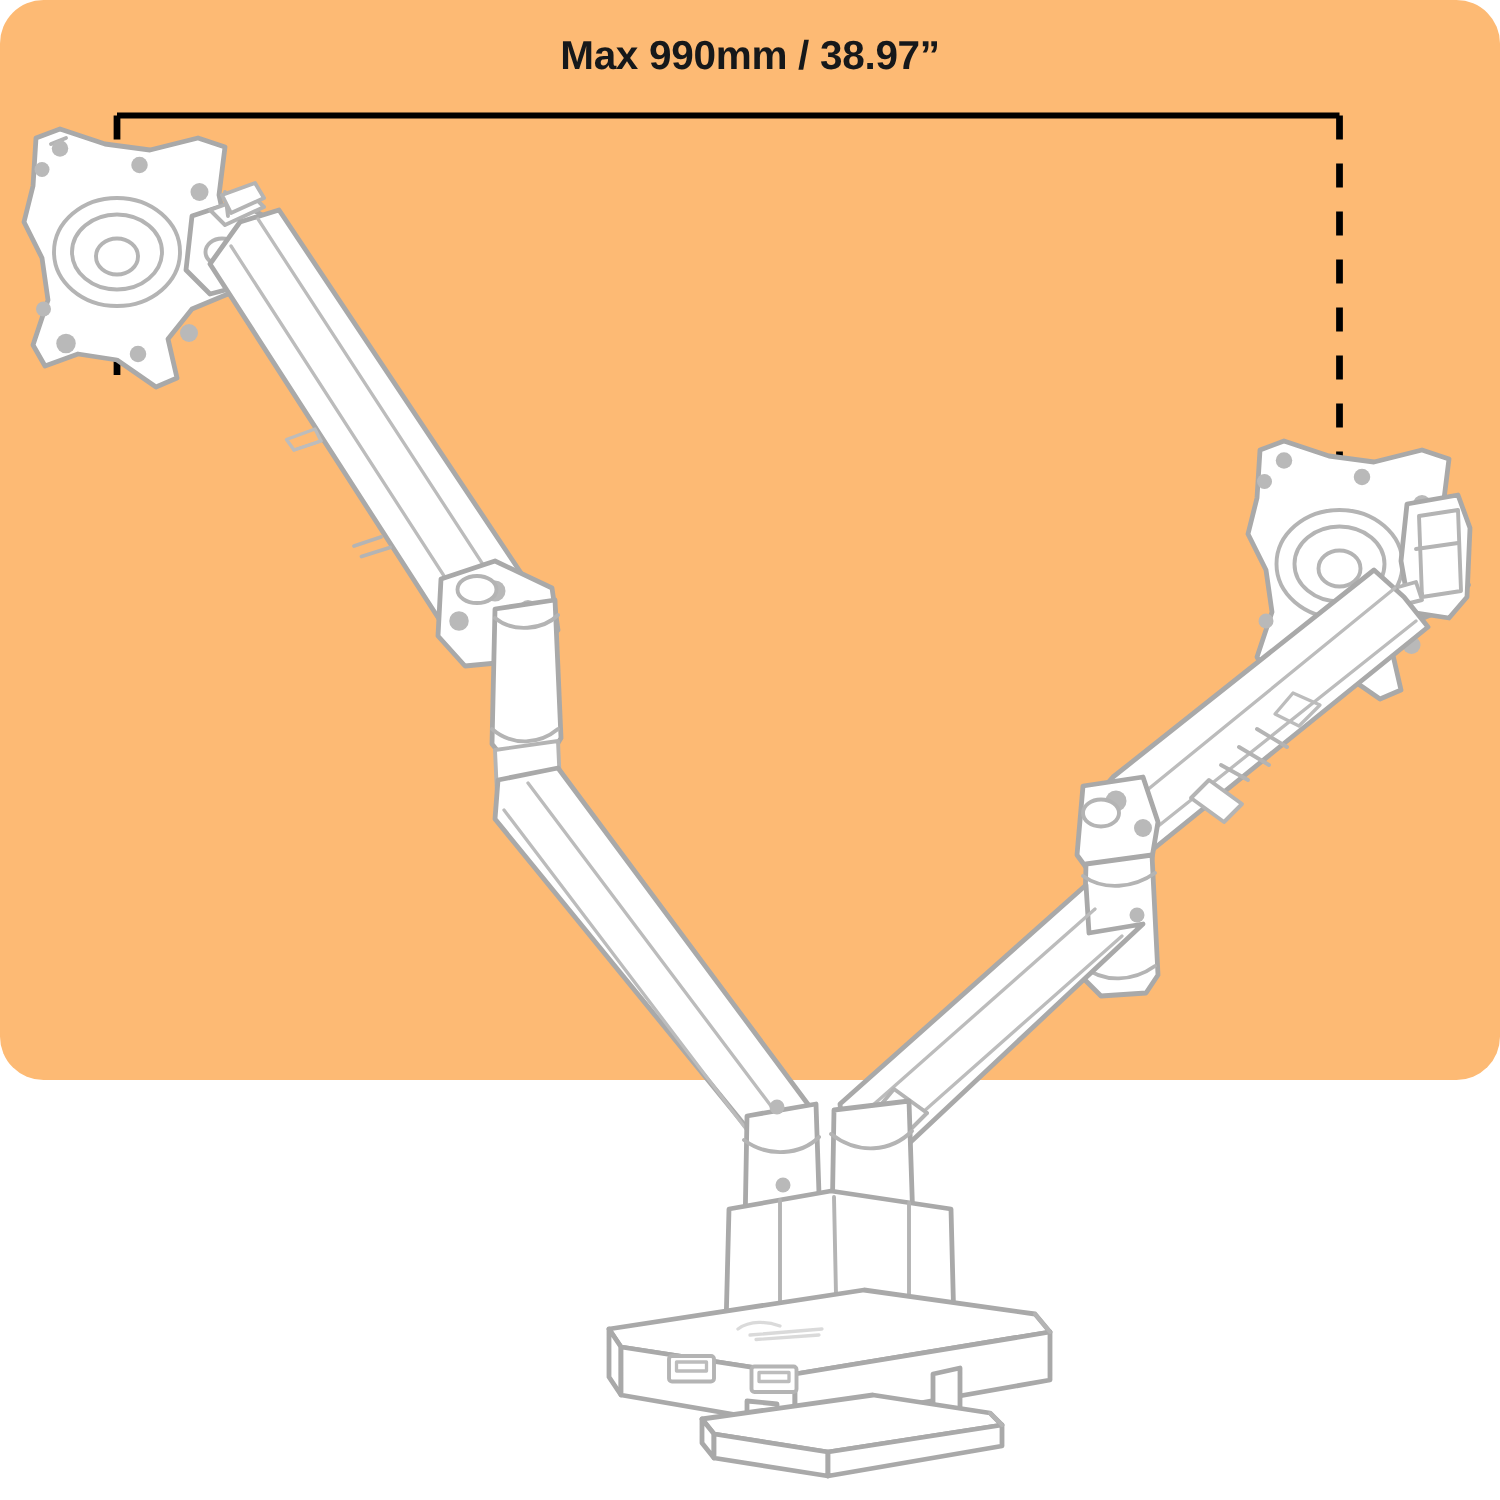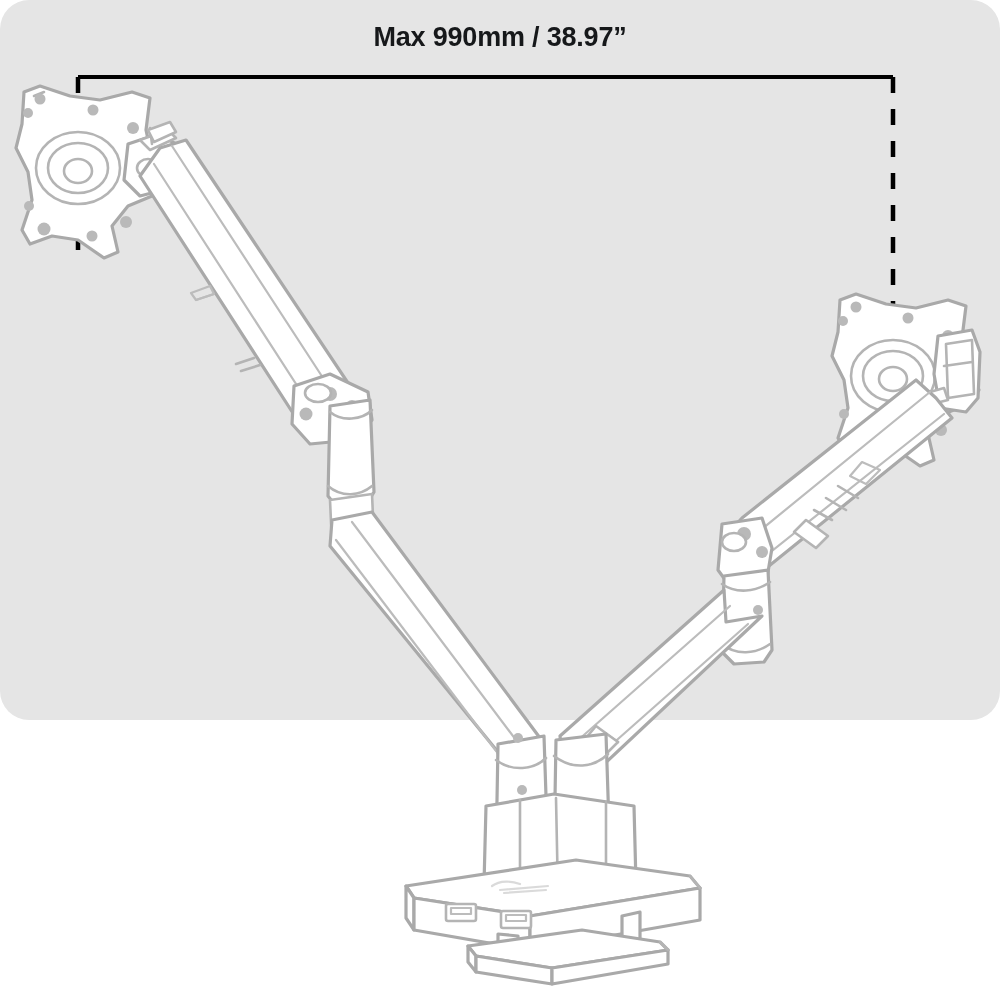--- a/index.html
+++ b/index.html
@@ -12,21 +12,21 @@
     width: 1000px;
     height: 1000px;
     font-family: "Liberation Sans", sans-serif;
     overflow: hidden;
     position: relative;
   }
   #stage {
     position: relative;
     width: 1000px;
     height: 720px;
-    background: #e5e5e5;
+    background: #fdba74;
     border-radius: 29px;
   }
   #drawing {
     position: absolute;
     left: 0;
     top: 0;
     width: 1000px;
     height: 1000px;
     display: block;
   }

